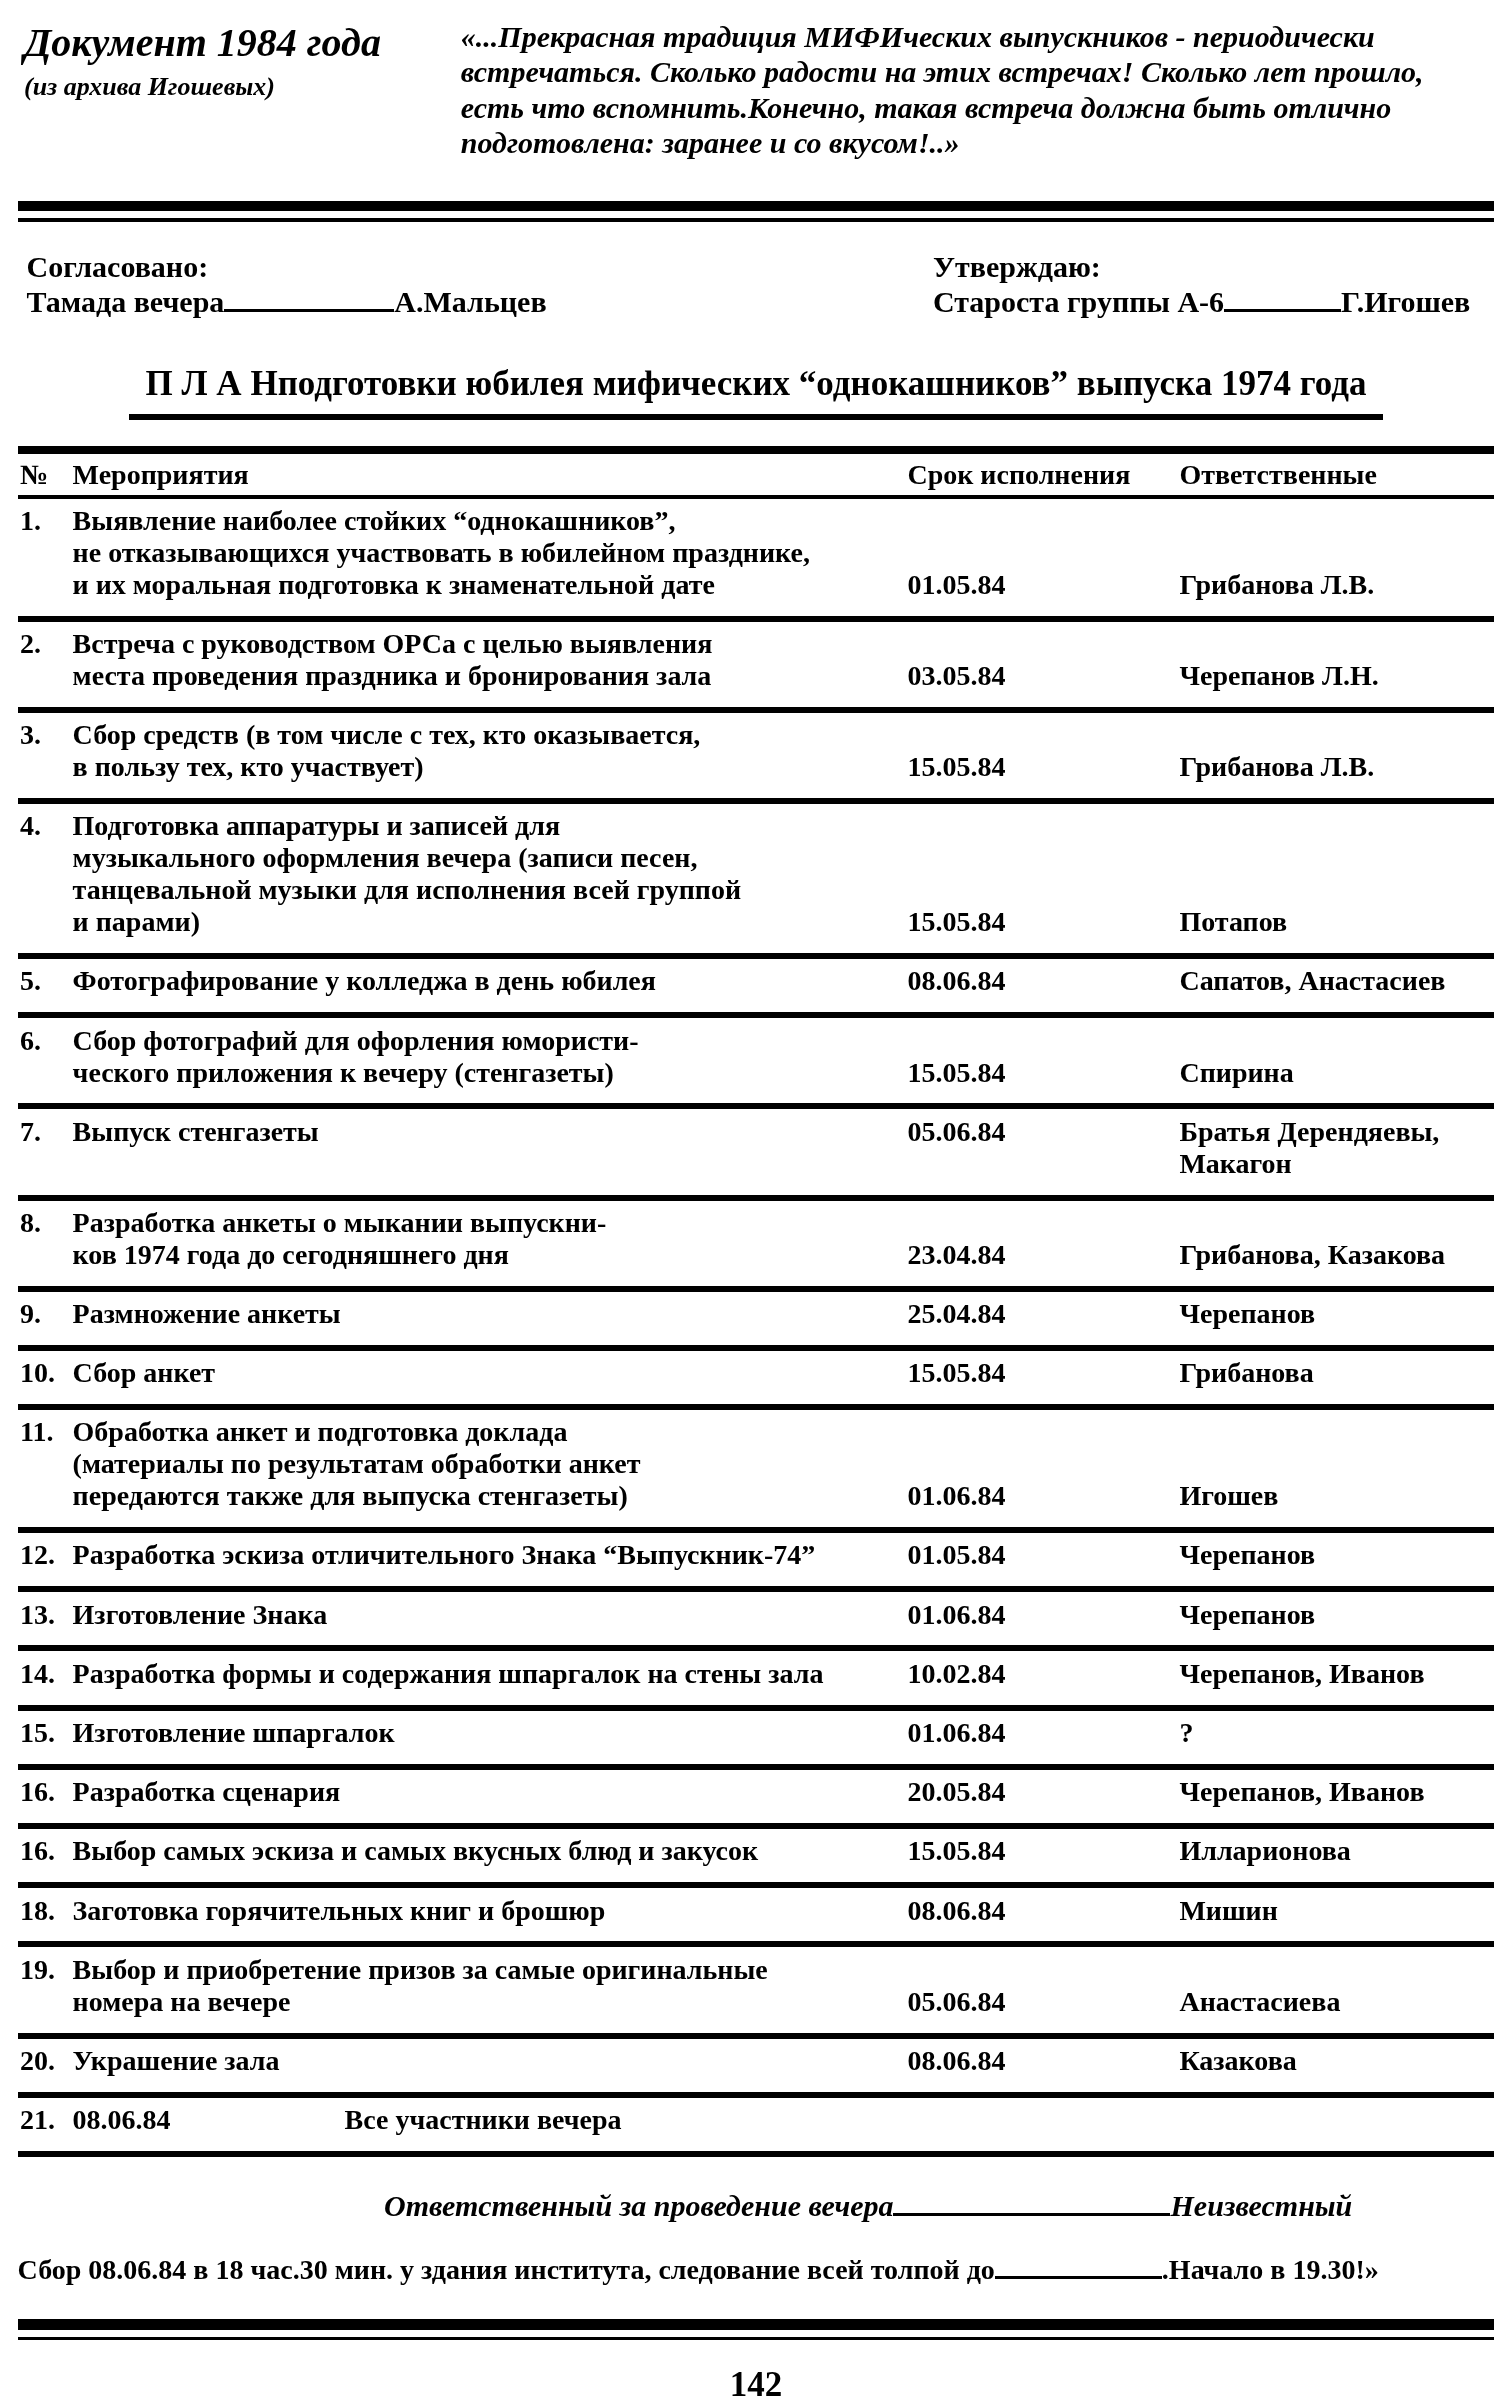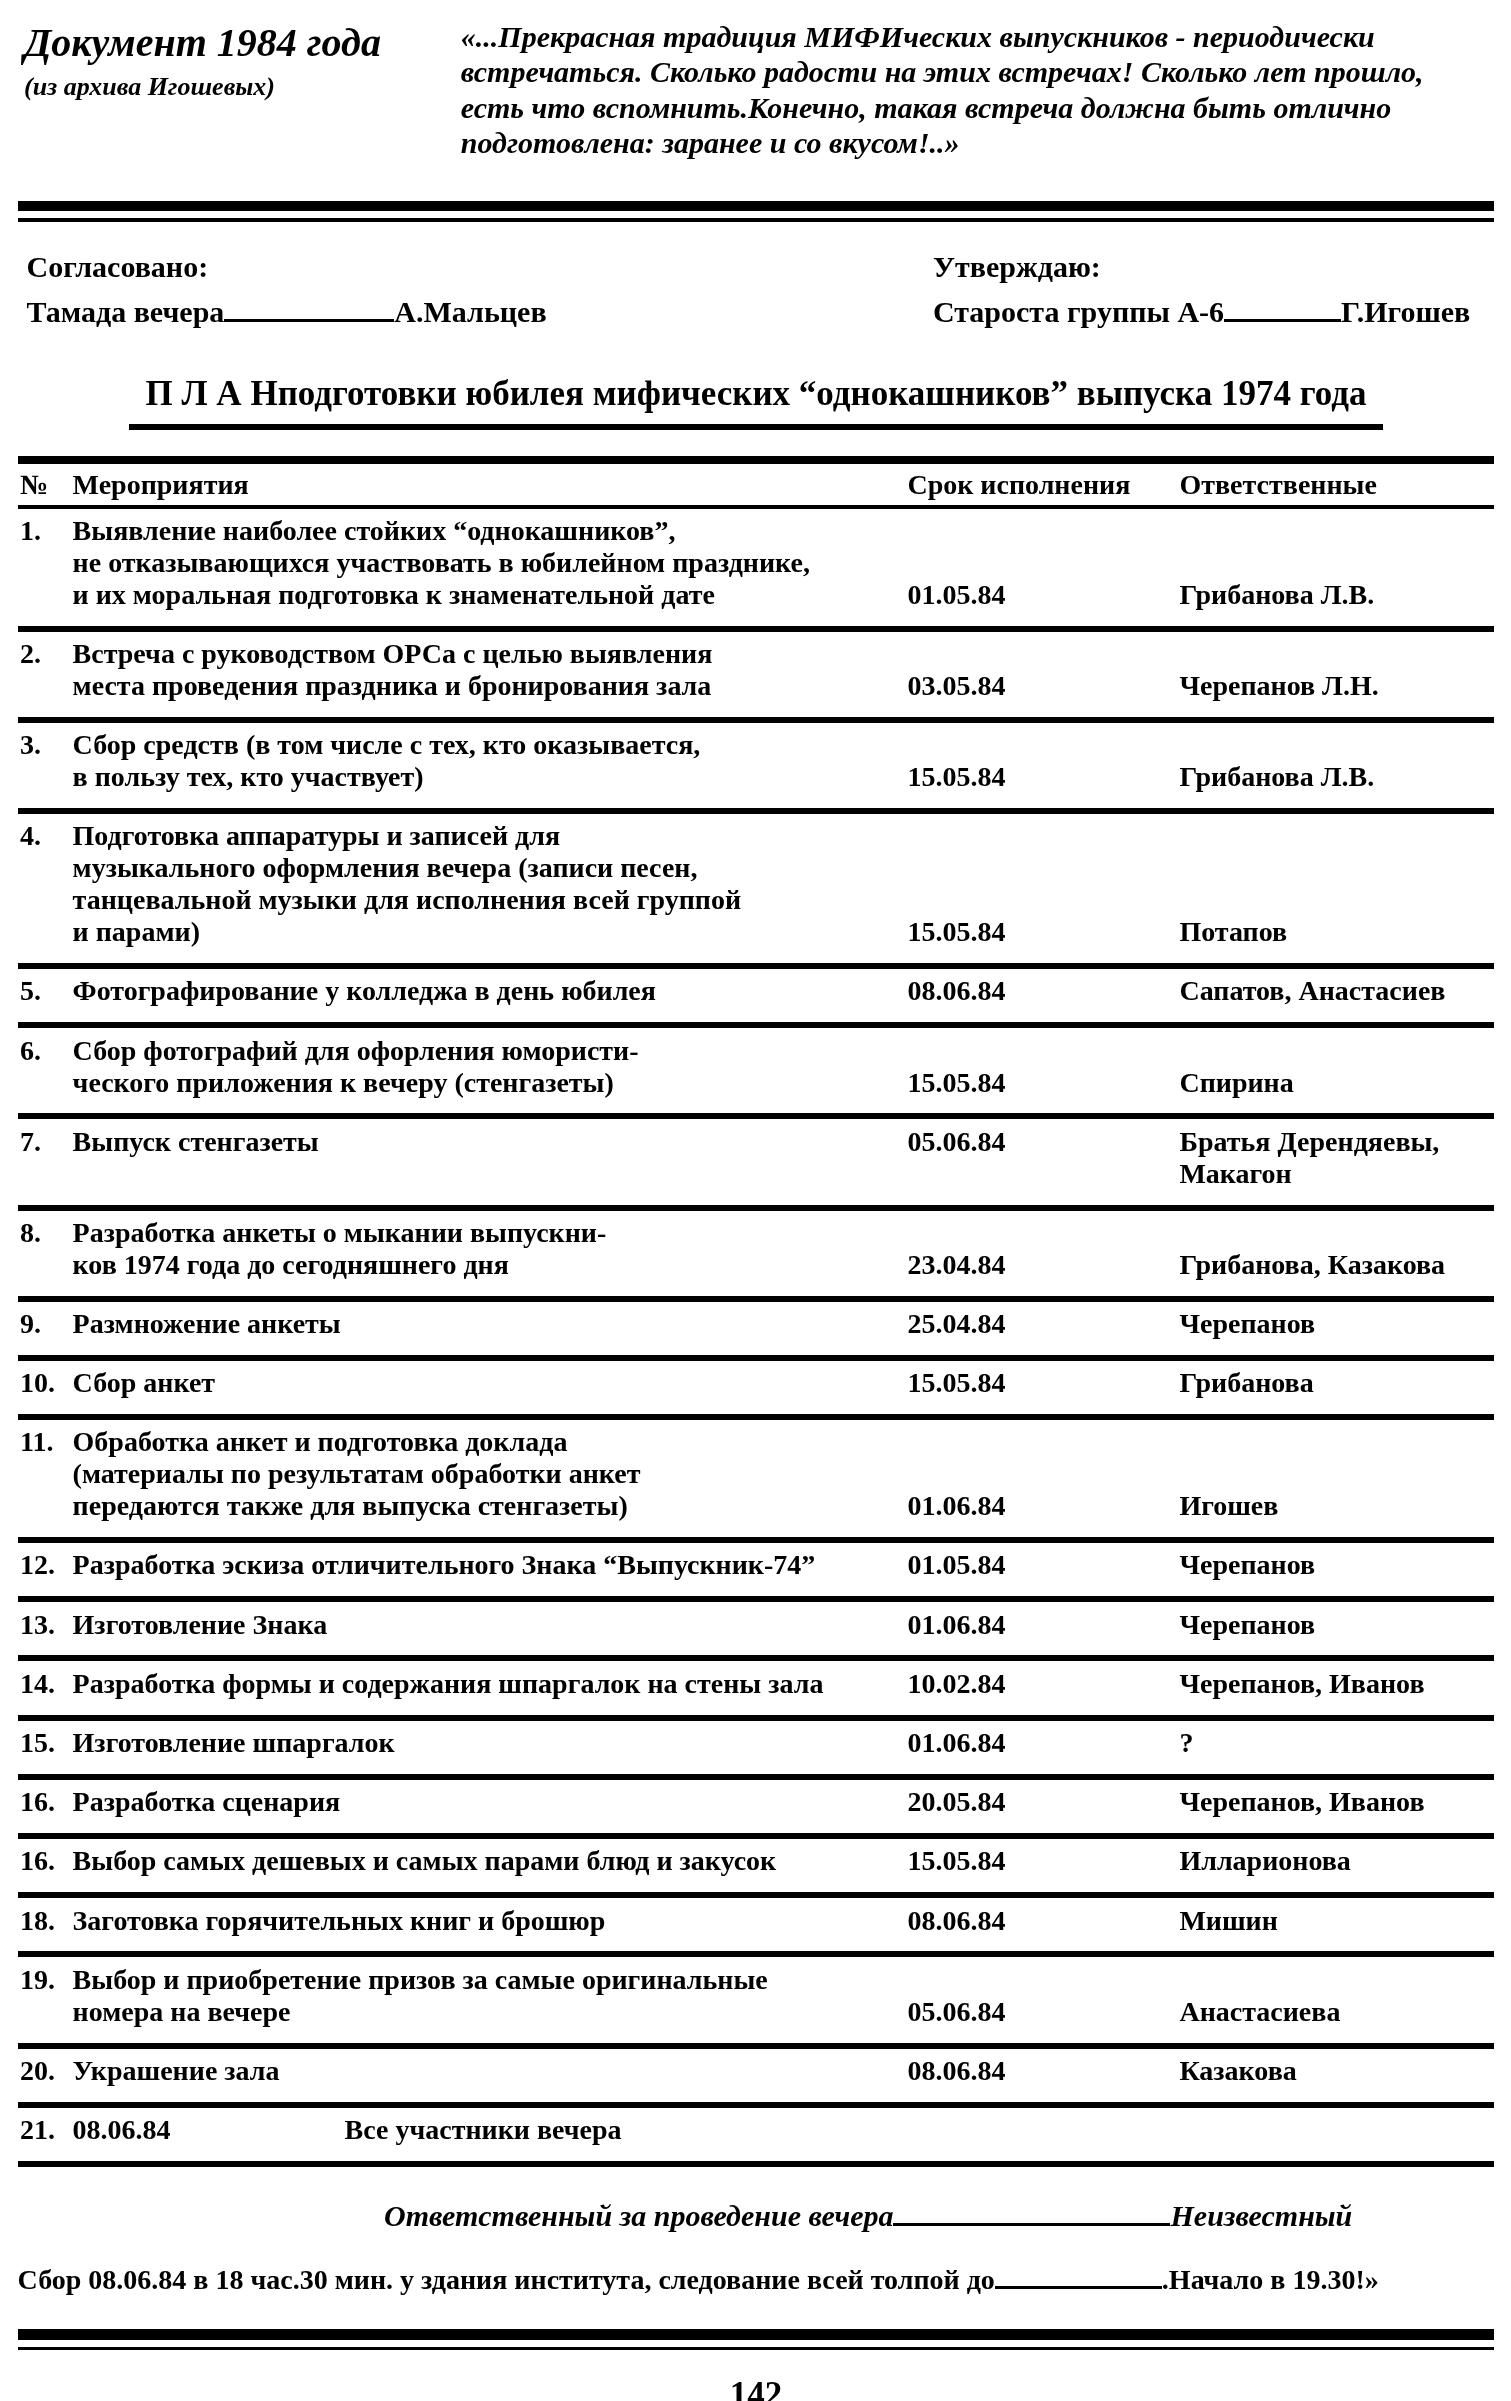--- a/index.html
+++ b/index.html
@@ -26,21 +26,21 @@
   
   .rule { margin:40px 17.6px 0 17.6px; }
   .rule-thick { height:10.7px; background:#000; }
   .rule-thin  { height:3.8px;  background:#000; margin-top:7px; }
   .rule.bottom { margin-top:33px; }
 
   
   .approval { display:flex; padding:28px 25px 0 26.5px; font-size:30px;font-family:Liberation Serif, serif; }
   .approval-left { flex:1; }
   .approval-right { width:554px; }
-  .sig-row { margin-top:10px; }
+  .sig-row { }
 
   .blank {
     display:inline-block; height:0.92em;
     border-bottom:3.1px solid #000;
   }
   .w270{width:170px} .w185{width:117px} .w440{width:277px} .w265{width:167px}
 
   
   .plan-title { text-align:center; margin-top:45px; font-size:35px; }
   .plan-title .inner {
@@ -250,21 +250,21 @@
 
   <div class="trow">
     <div class="col-num">16.</div>
     <div class="col-act">Разработка сценария</div>
     <div class="col-date">20.05.84</div>
     <div class="col-resp">Черепанов, Иванов</div>
   </div>
 
   <div class="trow">
     <div class="col-num">16.</div>
-    <div class="col-act">Выбор самых дешевых и самых парами блюд и закусок</div>
+    <div class="col-act">Выбор самых эскиза и самых вкусных блюд и закусок</div>
     <div class="col-date">15.05.84</div>
     <div class="col-resp">Илларионова</div>
   </div>
 
   <div class="trow">
     <div class="col-num">18.</div>
     <div class="col-act">Заготовка горячительных книг и брошюр</div>
     <div class="col-date">08.06.84</div>
     <div class="col-resp">Мишин</div>
   </div>

